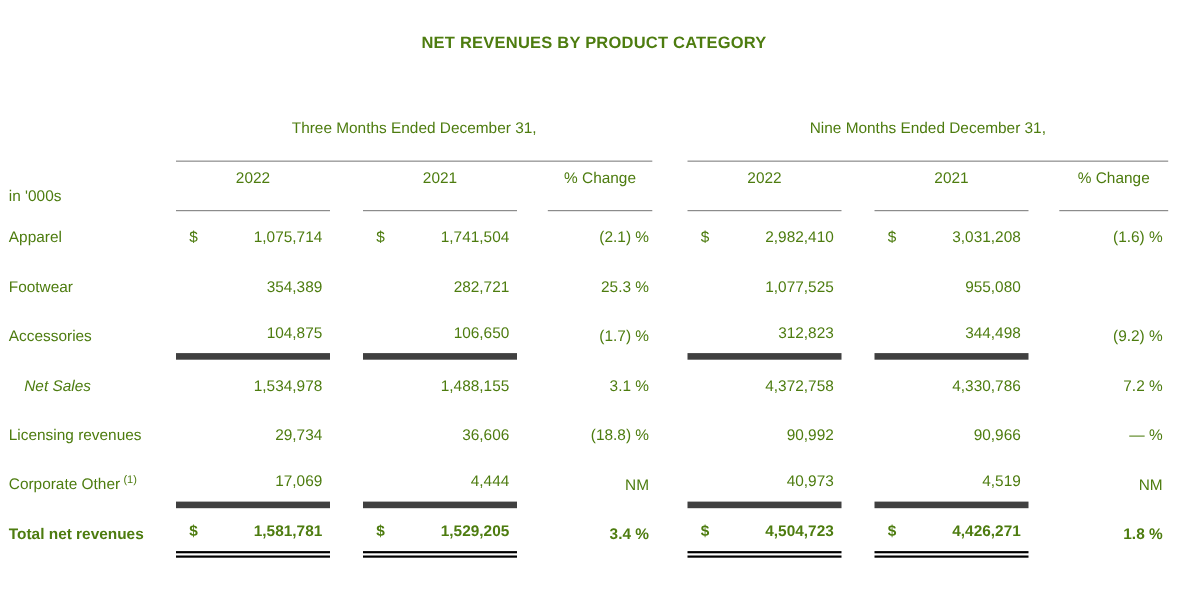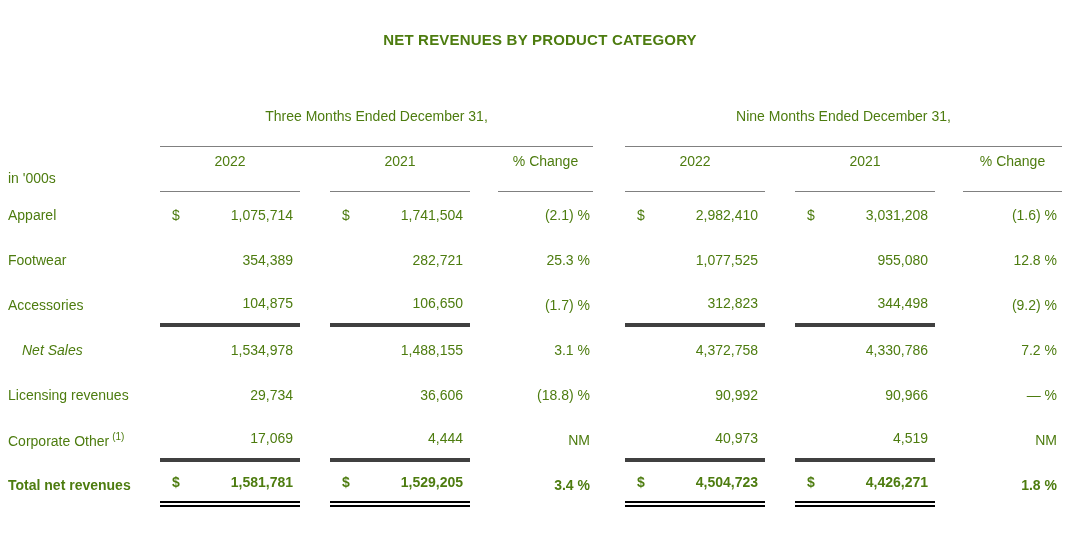--- a/index.html
+++ b/index.html
@@ -40,21 +40,21 @@
 
   .hdr-cols { display:flex; height:45px; align-items:flex-end; }
   .hdr-cols .c-label { padding-bottom:6px; }
   .hc { border-bottom:1px solid #808080; text-align:center; padding-bottom:22px; box-sizing:border-box; }
   .hc.year { width:140px; }
   .hc.pct  { width:95px; }
   .hc.pct.wide { width:99px; }
 
   
   .row { display:flex; height:45px; align-items:center; }
-  .u  { border-bottom:4px solid #404040; }
+  .u  { border-bottom:6px solid #404040; }
   .dd { border-bottom:6px double #000000; }
   .row.total { font-weight:700; }
   .label-indent { padding-left:22px; font-style:italic; }
   sup.fn { font-size:10px; vertical-align:super; margin-left:3px; }
 </style>
 </head>
 <body>
 
 <div class="page">
 
@@ -134,23 +134,20 @@
       <div class="c-num">
           <span class="d"></span>
           <span class="v">1,077,525</span>
         </div>
       <div class="g30"></div>
       <div class="c-num">
           <span class="d"></span>
           <span class="v">955,080</span>
         </div>
       <div class="g28"></div>
-      <div class="c-pct wide">
-          <span>12.8 %</span>
-        </div>
     </div>
 
     <div class="row">
       <div class="c-label"><span>Accessories</span></div>
       <div class="c-num u">
           <span class="d"></span>
           <span class="v">104,875</span>
         </div>
       <div class="g30"></div>
       <div class="c-num u">

